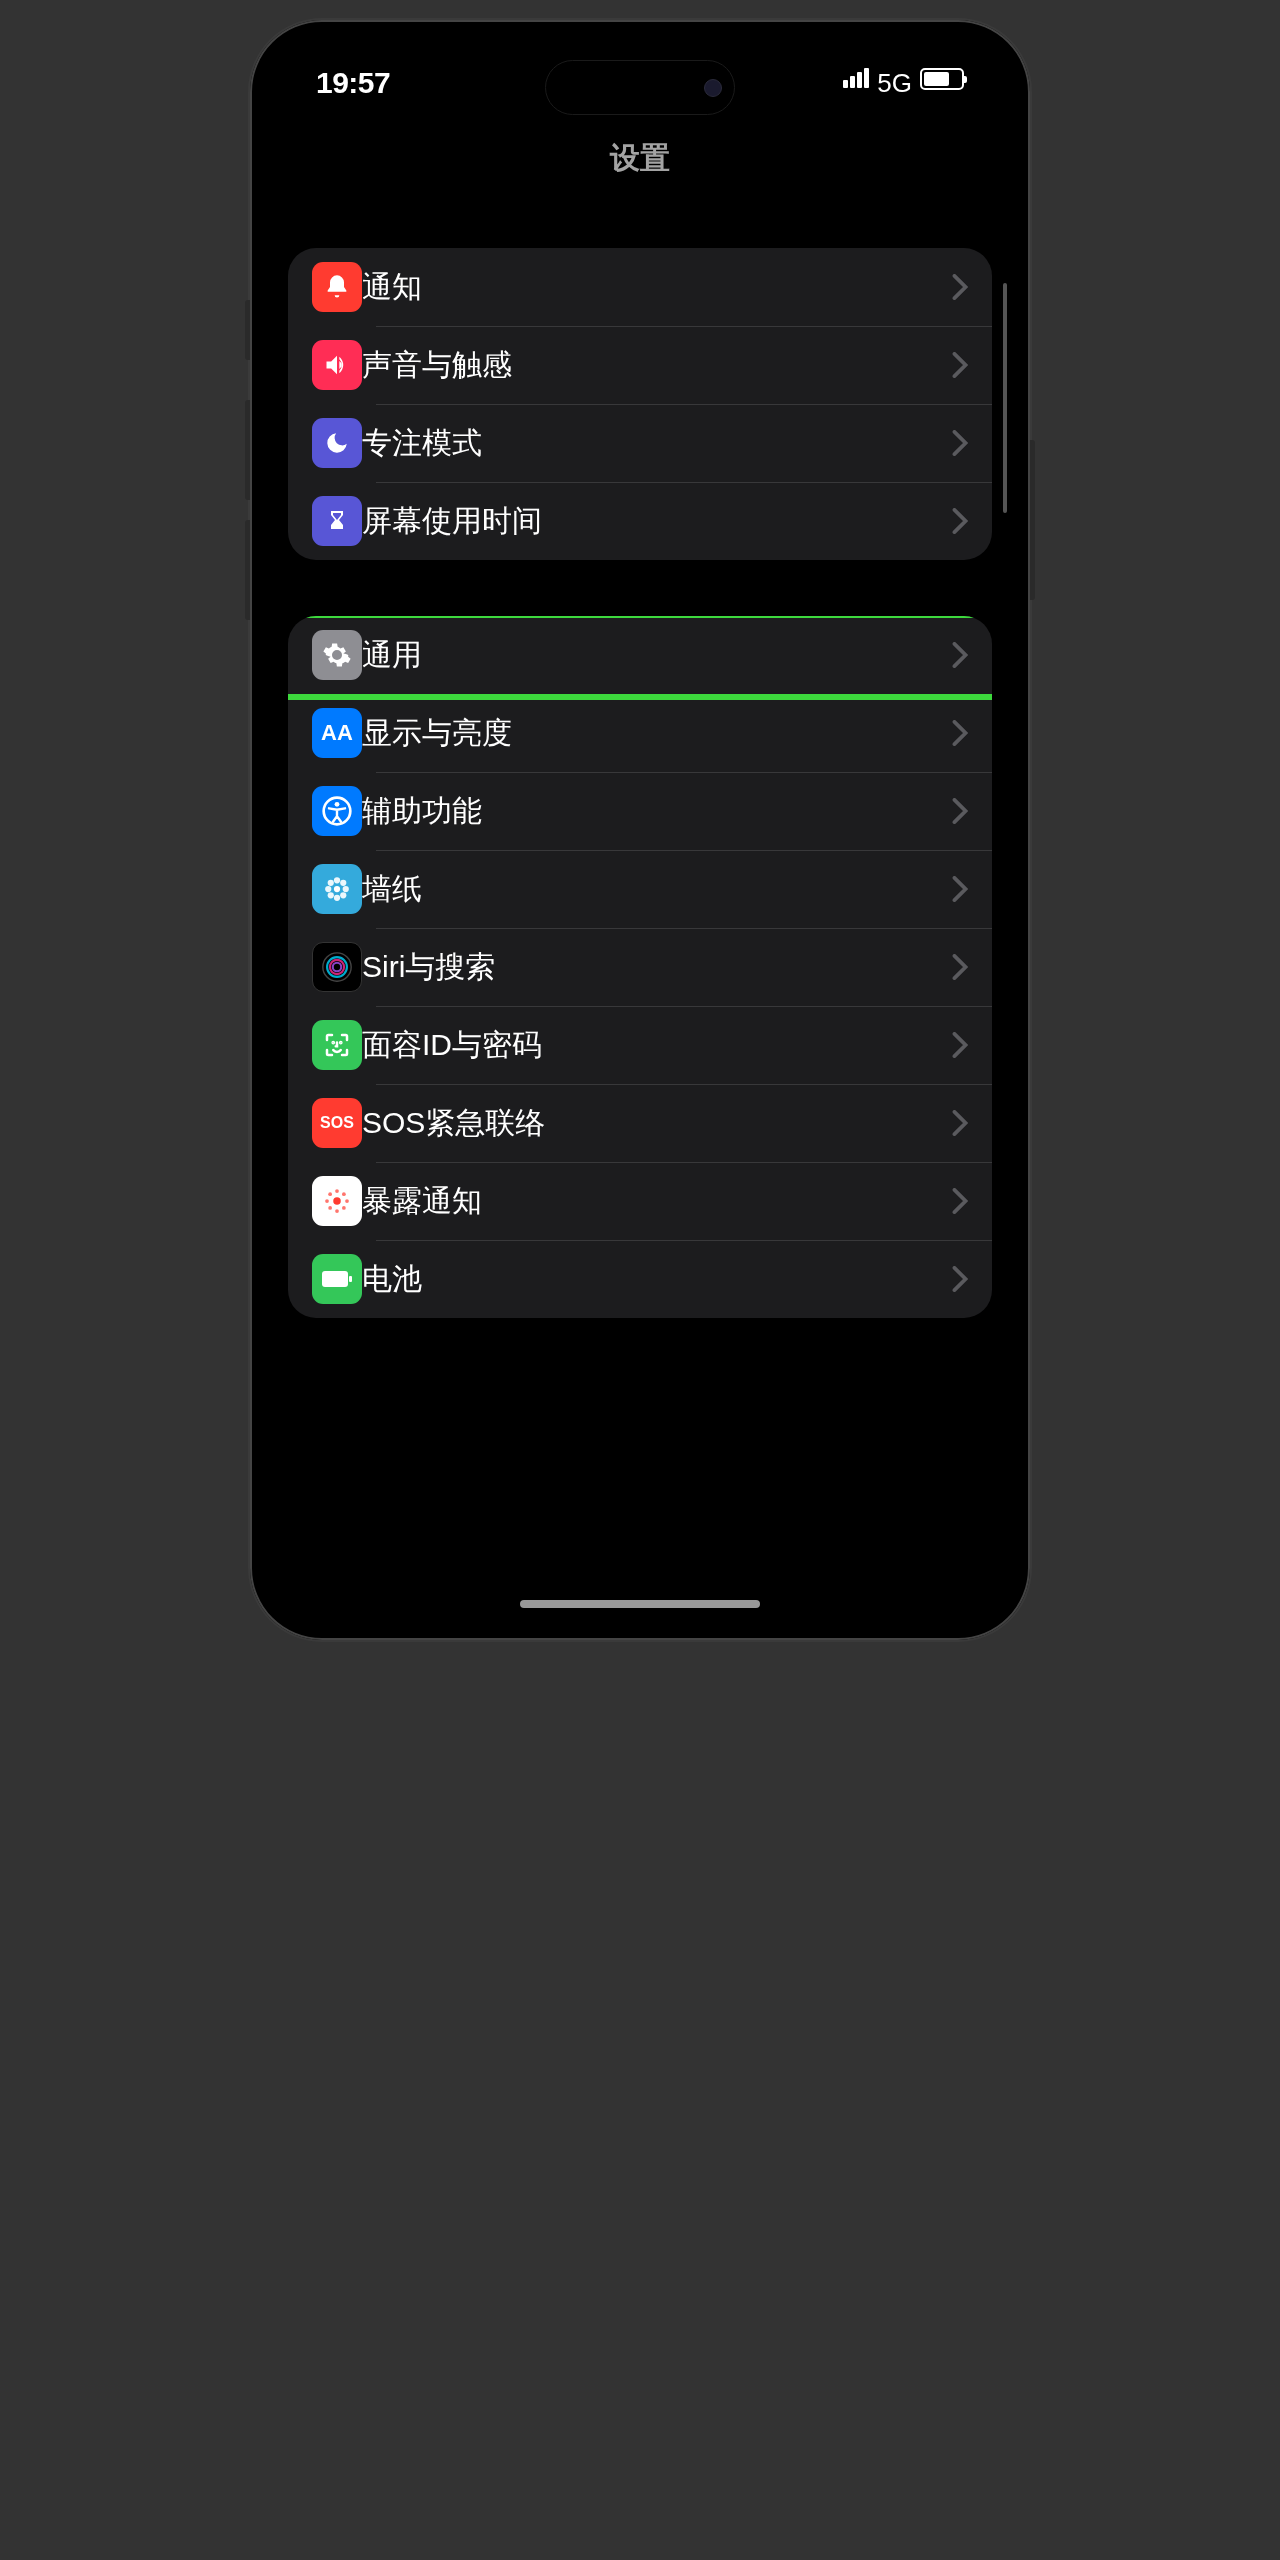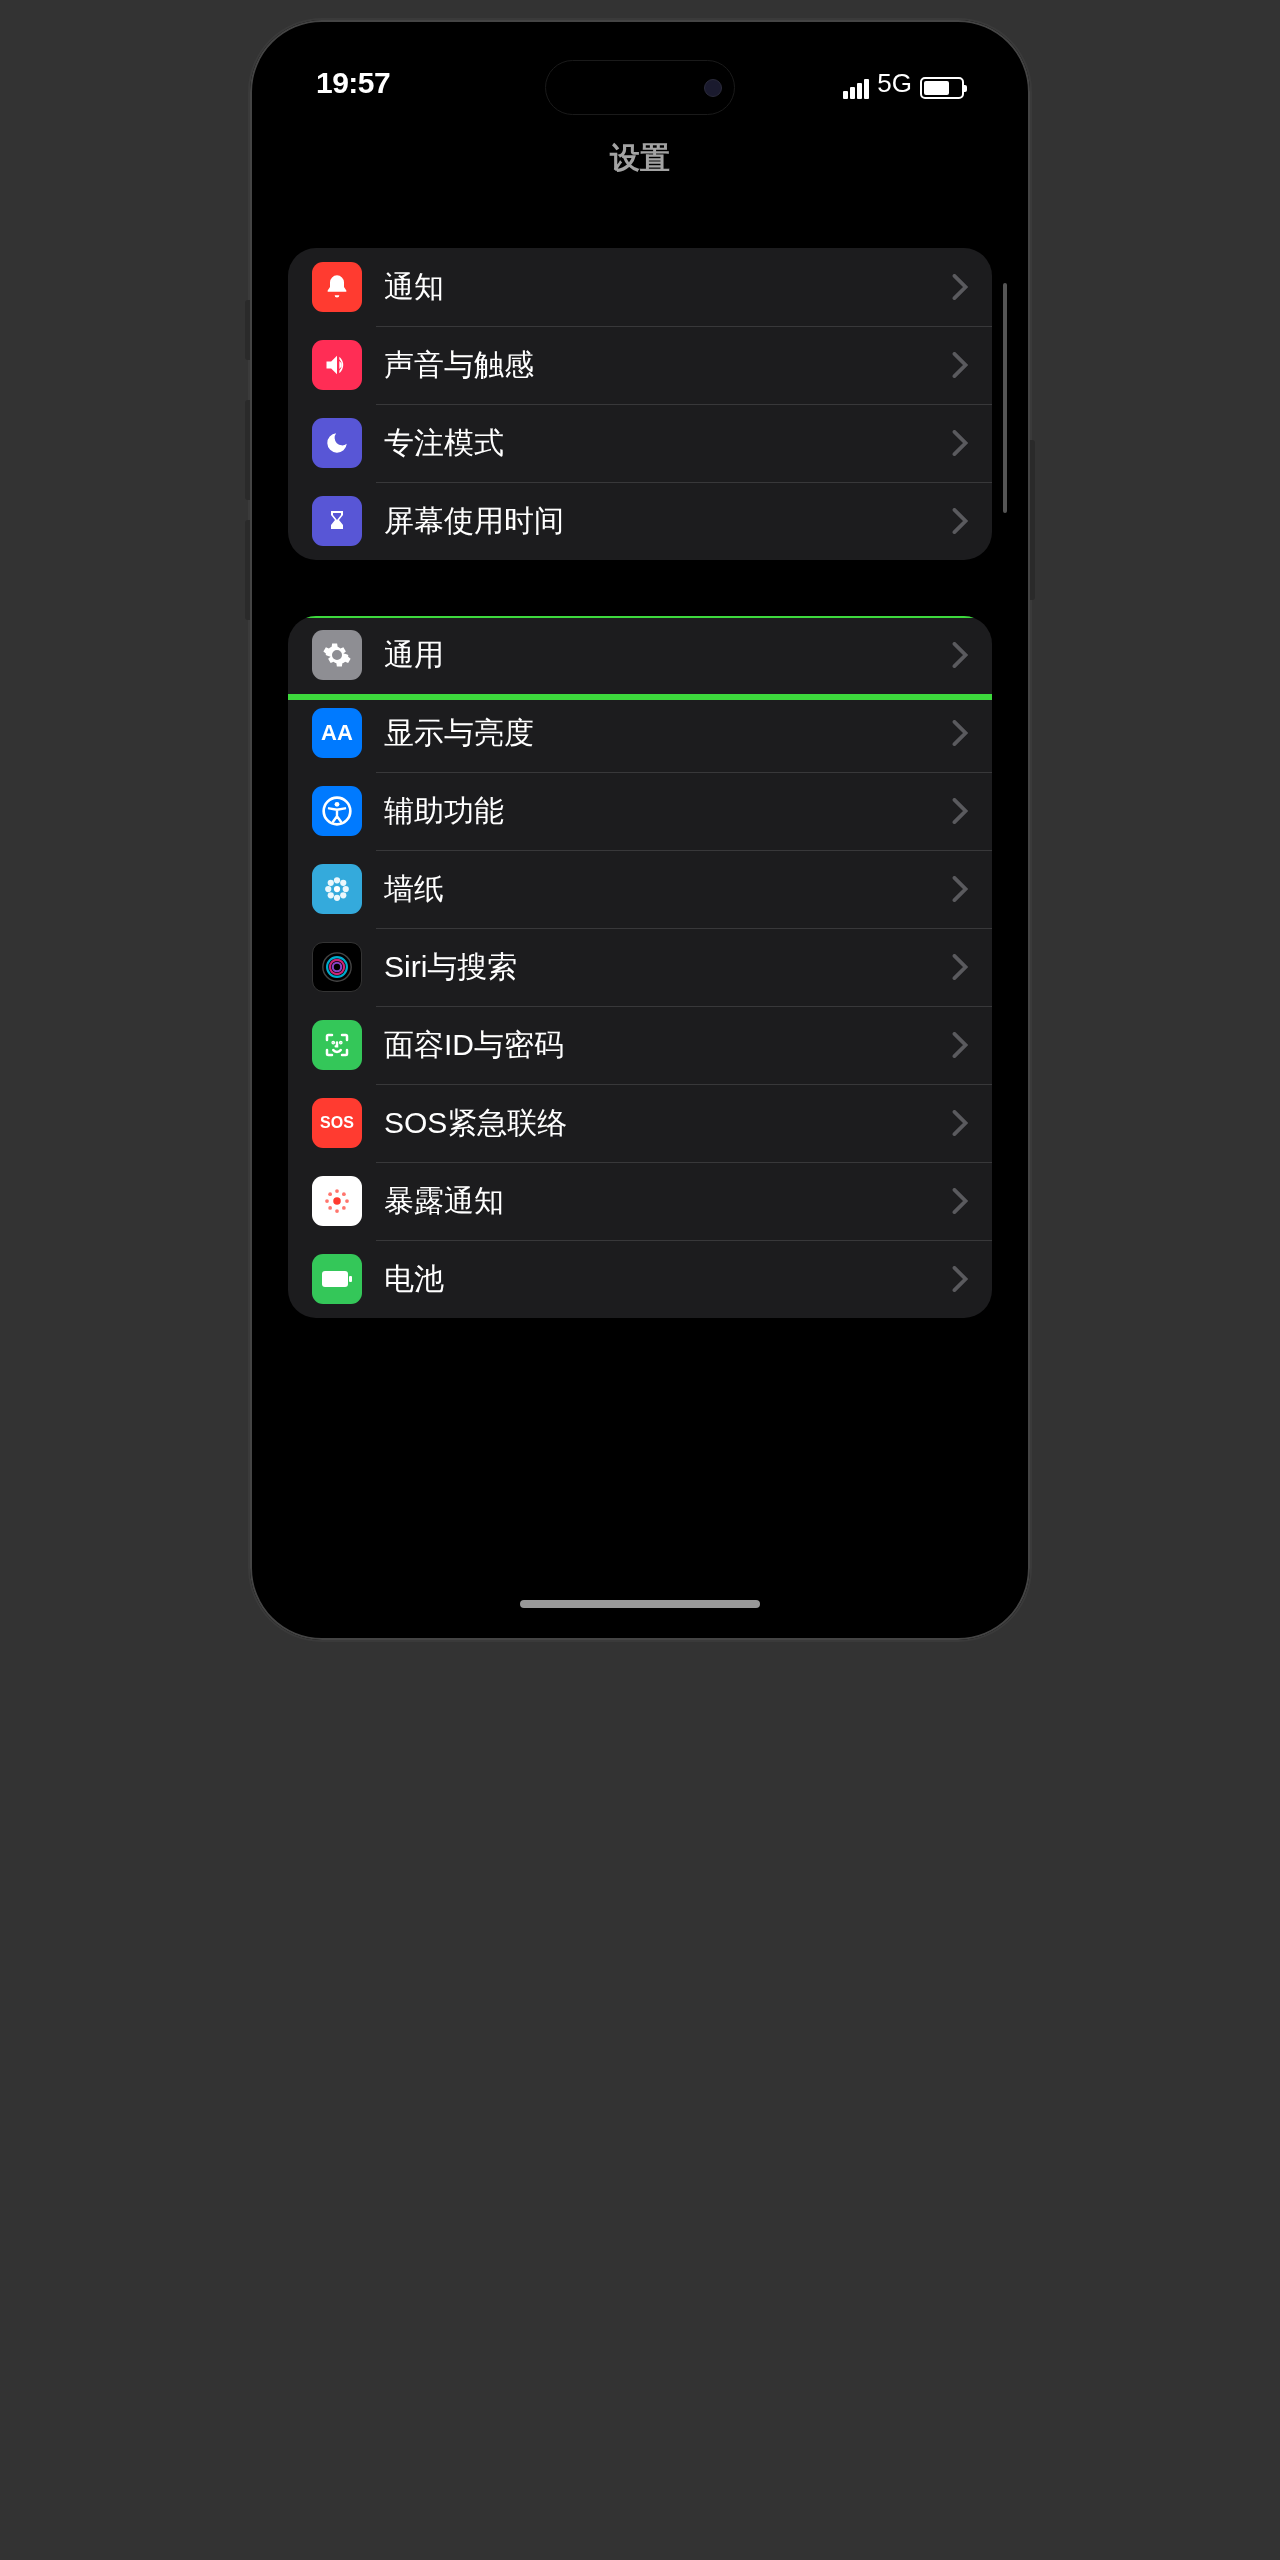--- a/index.html
+++ b/index.html
@@ -69,21 +69,21 @@
       z-index: 50;
       color: #fff;
     }
     .status-time {
       font-size: 30px;
       font-weight: 600;
       letter-spacing: -0.5px;
     }
     .status-right {
       display: flex;
-      align-items: flex-end;
+      align-items: flex-start;
       gap: 8px;
     }
     .signal-bars {
       display: flex;
       align-items: flex-end;
       gap: 2px;
       height: 20px;
     }
     .signal-bar {
       width: 5px;
@@ -166,21 +166,20 @@
       height: 1px;
       background: #38383a;
     }
     .row-icon {
       width: 50px;
       height: 50px;
       border-radius: 11px;
       display: flex;
       align-items: center;
       justify-content: center;
-      margin-right: 22px;
       flex-shrink: 0;
       color: #fff;
       font-size: 26px;
     }
     .row-label {
       color: #fff;
       font-size: 30px;
       font-weight: 400;
       flex: 1;
     }

